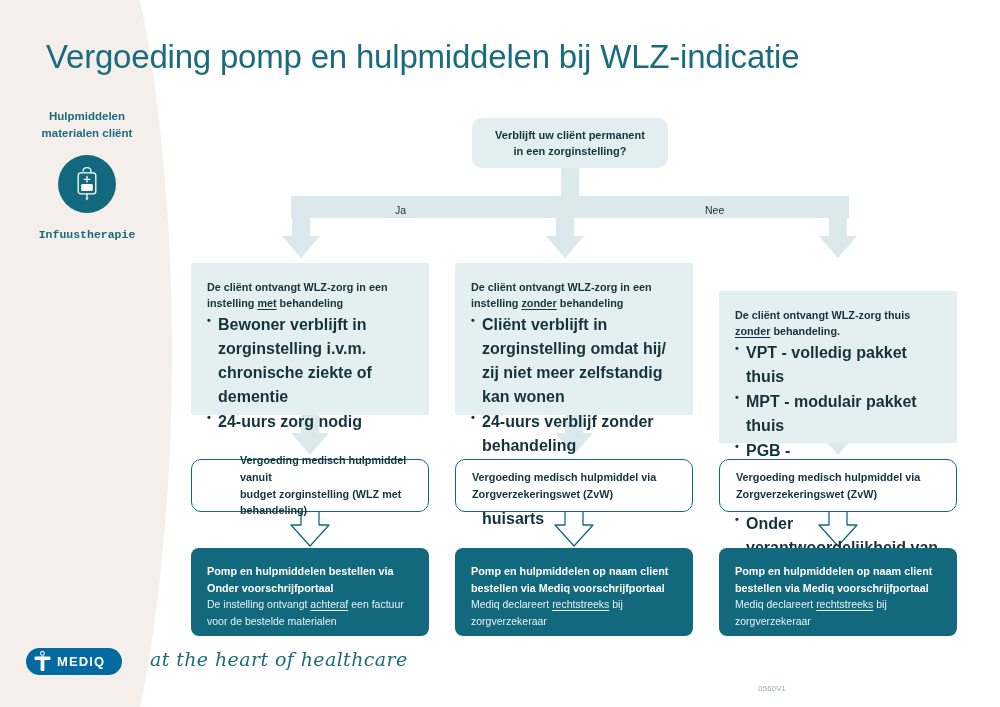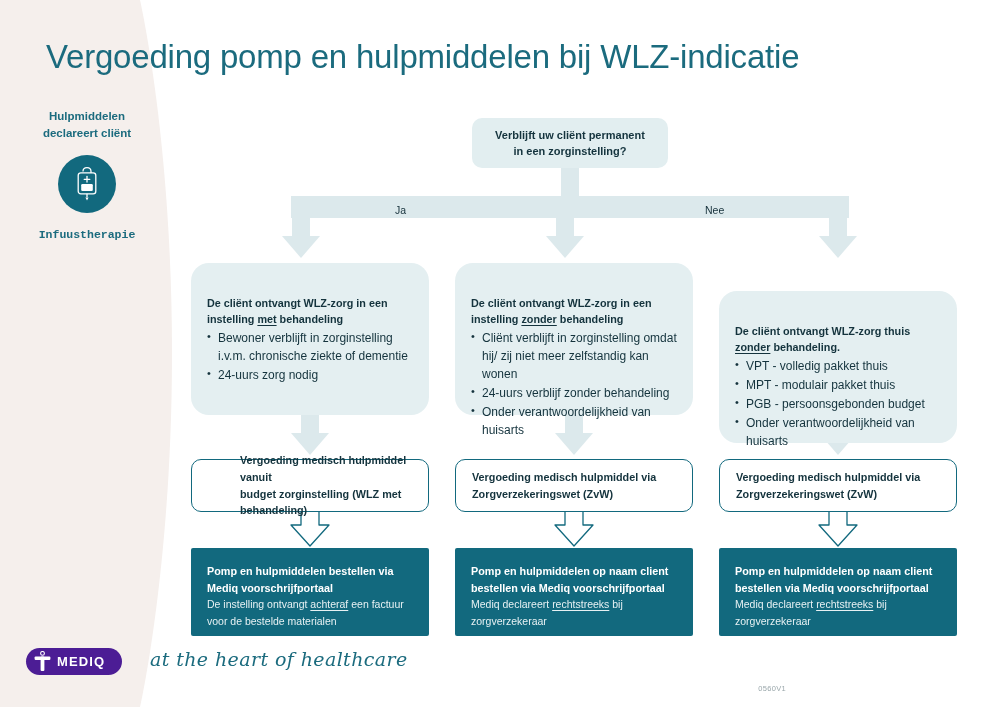--- a/index.html
+++ b/index.html
@@ -100,34 +100,34 @@
     padding: 0 14px;
   }
   #decision-node .dtxt {
     font-size: 11px; font-weight: bold; color: #14333d; line-height: 1.5; text-align: center;
   }
 
   
   .info-card {
     background: #e4eff1;
     width: 238px; height: 152px;
-    padding: 32px 16px 0 16px;
-    border-radius: 18px;
+    padding: 16px 16px 0 16px;
+    border-radius: 2px;
   }
   #info-1 { left: 191px; top: 263px; }
   #info-2 { left: 455px; top: 263px; }
   #info-3 { left: 719px; top: 263px; margin-top: 28px; }
   .info-card .ic-head {
     font-size: 10.8px; font-weight: bold; color: #14333d; line-height: 1.52;
     margin-bottom: 1px;
   }
   .info-card ul { list-style: none; margin-top: 1px; }
   .info-card li {
-    font-size: 12px; color: #14333d; line-height: 1.5;
-    position: relative; padding-left: 11px; margin-bottom: 1px;
+    font-size: 16px; color: #14333d; line-height: 1.5;
+    position: relative; padding-left: 11px; margin-bottom: 1px; font-weight: bold;
   }
   .info-card li::before {
     content: "•"; position: absolute; left: 0; top: -1px;
     font-size: 11px; color: #14333d;
   }
   .u { text-decoration: underline; text-underline-offset: 1.5px; }
 
   
   .outline-card {
     width: 238px; height: 53px;
@@ -141,21 +141,21 @@
   #mid-2 { left: 455px; top: 459px; }
   #mid-3 { left: 719px; top: 459px; }
   .outline-card .oc-txt {
     font-size: 10.8px; font-weight: bold; color: #14333d; line-height: 1.55;
   }
 
   
   .solid-card {
     width: 238px; height: 88px;
     background: #12697e;
-    border-radius: 2px;
+    border-radius: 8px;
     padding: 15px 16px 0 16px;
   }
   #bot-1 { left: 191px; top: 548px; }
   #bot-2 { left: 455px; top: 548px; }
   #bot-3 { left: 719px; top: 548px; }
   .solid-card .sc-head {
     font-size: 10.8px; font-weight: bold; color: #ffffff; line-height: 1.55;
   }
   .solid-card .sc-body {
     font-size: 10.5px; font-weight: 400; color: #e7f1f3; line-height: 1.55;
@@ -163,21 +163,21 @@
 
   
   #footer-logo {
     position: absolute;
     left: 26px; top: 648px;
     z-index: 6;
     display: flex; align-items: center;
   }
   #logo-pill {
     width: 96px; height: 27px;
-    background: #4c1d95;
+    background: #0369a1;
     border-radius: 14px;
     display: flex; align-items: center;
     padding-left: 7px;
   }
   #logo-wordmark {
     color: #ffffff;
     font-size: 13px;
     font-weight: bold;
     letter-spacing: 1.1px;
     margin-left: 5px;
@@ -211,21 +211,21 @@
     <svg width="190" height="707" viewBox="0 0 190 707" xmlns="http://www.w3.org/2000/svg">
       <path d="M0,0 L140,0 C140,0 172,140 172,353 C172,566 140,707 140,707 L0,707 Z" fill="#f5efec"></path>
     </svg>
   </div>
 
   <div id="page-title">Vergoeding pomp en hulpmiddelen bij WLZ-indicatie</div>
 
   <div id="sidebar">
     <div class="sb-title">
       <div>Hulpmiddelen</div>
-      <div>declareert cliënt</div>
+      <div>materialen cliënt</div>
     </div>
     <div class="sb-icon-wrap">
       <svg width="34" height="36" viewBox="0 0 34 36" fill="none" xmlns="http://www.w3.org/2000/svg">
         <path d="M13 5.5 C13 3 14.8 1.6 17 1.6 C19.2 1.6 21 3 21 5.5 L21 7" stroke="#ffffff" stroke-width="1.3" fill="none"></path>
         <rect x="8.2" y="6.8" width="17.6" height="21" rx="2.6" stroke="#ffffff" stroke-width="1.3" fill="none"></rect>
         <path d="M17 10.5 L17 16" stroke="#ffffff" stroke-width="1.3" stroke-linecap="round"></path>
         <path d="M14.2 13.3 L19.8 13.3" stroke="#ffffff" stroke-width="1.3" stroke-linecap="round"></path>
         <rect x="11.2" y="18" width="11.6" height="7" rx="1.2" fill="#ffffff"></rect>
         <path d="M17 27.8 L17 31.2" stroke="#ffffff" stroke-width="1.3"></path>
         <path d="M15.4 31.6 L18.6 31.6 L17 34.4 Z" fill="#ffffff"></path>
@@ -325,21 +325,21 @@
   <div class="node outline-card" id="mid-3">
     <div class="oc-txt">
       <span>Vergoeding medisch hulpmiddel via</span><br>
       <span>Zorgverzekeringswet (ZvW)</span>
     </div>
   </div>
 
   <div class="node solid-card" id="bot-1">
     <div class="sc-head">
       <span>Pomp en hulpmiddelen bestellen via</span><br>
-      <span>Mediq voorschrijfportaal</span>
+      <span>Onder voorschrijfportaal</span>
     </div>
     <div class="sc-body">
       <span>De instelling ontvangt </span><span class="u">achteraf</span><span> een factuur voor de bestelde materialen</span>
     </div>
   </div>
 
   <div class="node solid-card" id="bot-2">
     <div class="sc-head">
       <span>Pomp en hulpmiddelen op naam client</span><br>
       <span>bestellen via Mediq voorschrijfportaal</span>

